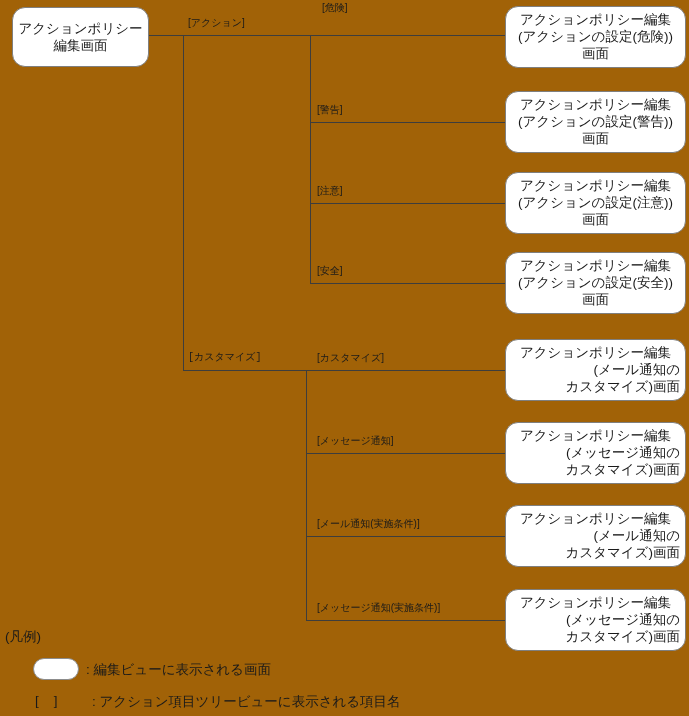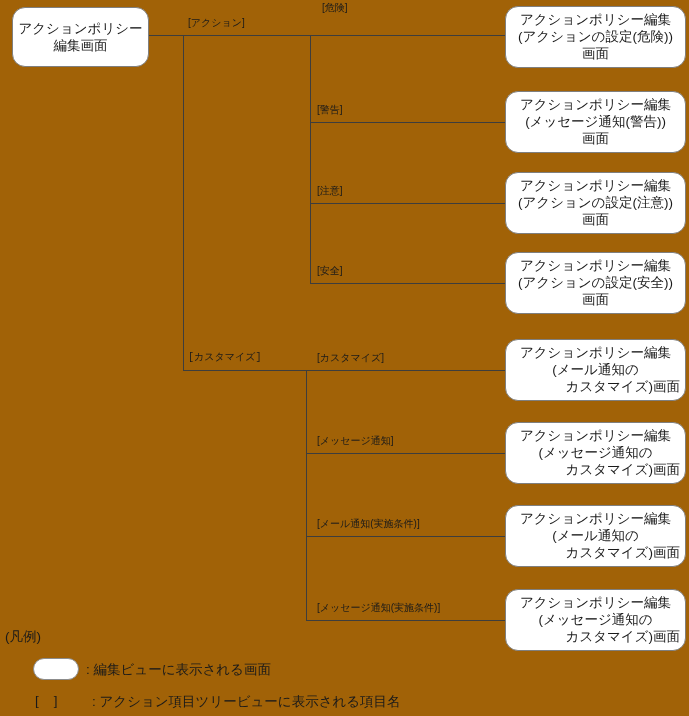--- a/index.html
+++ b/index.html
@@ -27,21 +27,21 @@
     font-size: 13.5px; line-height: 17px; text-align: center;
   }
   .screen-node {
     left: 505px; width: 181px; height: 62px;
     padding-top: 4px;
     font-size: 13.5px; line-height: 17px;
     text-align: center;
   }
   .screen-node .ln { white-space: nowrap; padding: 0 5px; }
   .screen-node--custom .ln1 { text-align: center; }
-  .screen-node--custom .ln2 { text-align: center; }
+  .screen-node--custom .ln2 { text-align: right; }
   .screen-node--custom .ln3 { text-align: right; }
   .tree-label {
     position: absolute;
     font-size: 10px; line-height: 15px;
     white-space: pre;
   }
   .legend-title { position: absolute; left: 5px; top: 628px; font-size: 13.5px; }
   .legend-pill {
     position: absolute; left: 33px; top: 658px;
     width: 46px; height: 22px;
@@ -87,21 +87,21 @@
   <div class="tree-label" style="left:317px; top:516px;">[メール通知(実施条件)]</div>
   <div class="tree-label" style="left:317px; top:600px;">[メッセージ通知(実施条件)]</div>
 
   <div class="node screen-node" style="top:6px;">
     <div class="ln ln1">アクションポリシー編集</div>
     <div class="ln ln2">(アクションの設定(危険))</div>
     <div class="ln ln3">画面</div>
   </div>
   <div class="node screen-node" style="top:91px;">
     <div class="ln ln1">アクションポリシー編集</div>
-    <div class="ln ln2">(メッセージ通知(警告))</div>
+    <div class="ln ln2">(アクションの設定(警告))</div>
     <div class="ln ln3">画面</div>
   </div>
   <div class="node screen-node" style="top:172px;">
     <div class="ln ln1">アクションポリシー編集</div>
     <div class="ln ln2">(アクションの設定(注意))</div>
     <div class="ln ln3">画面</div>
   </div>
   <div class="node screen-node" style="top:252px;">
     <div class="ln ln1">アクションポリシー編集</div>
     <div class="ln ln2">(アクションの設定(安全))</div>

